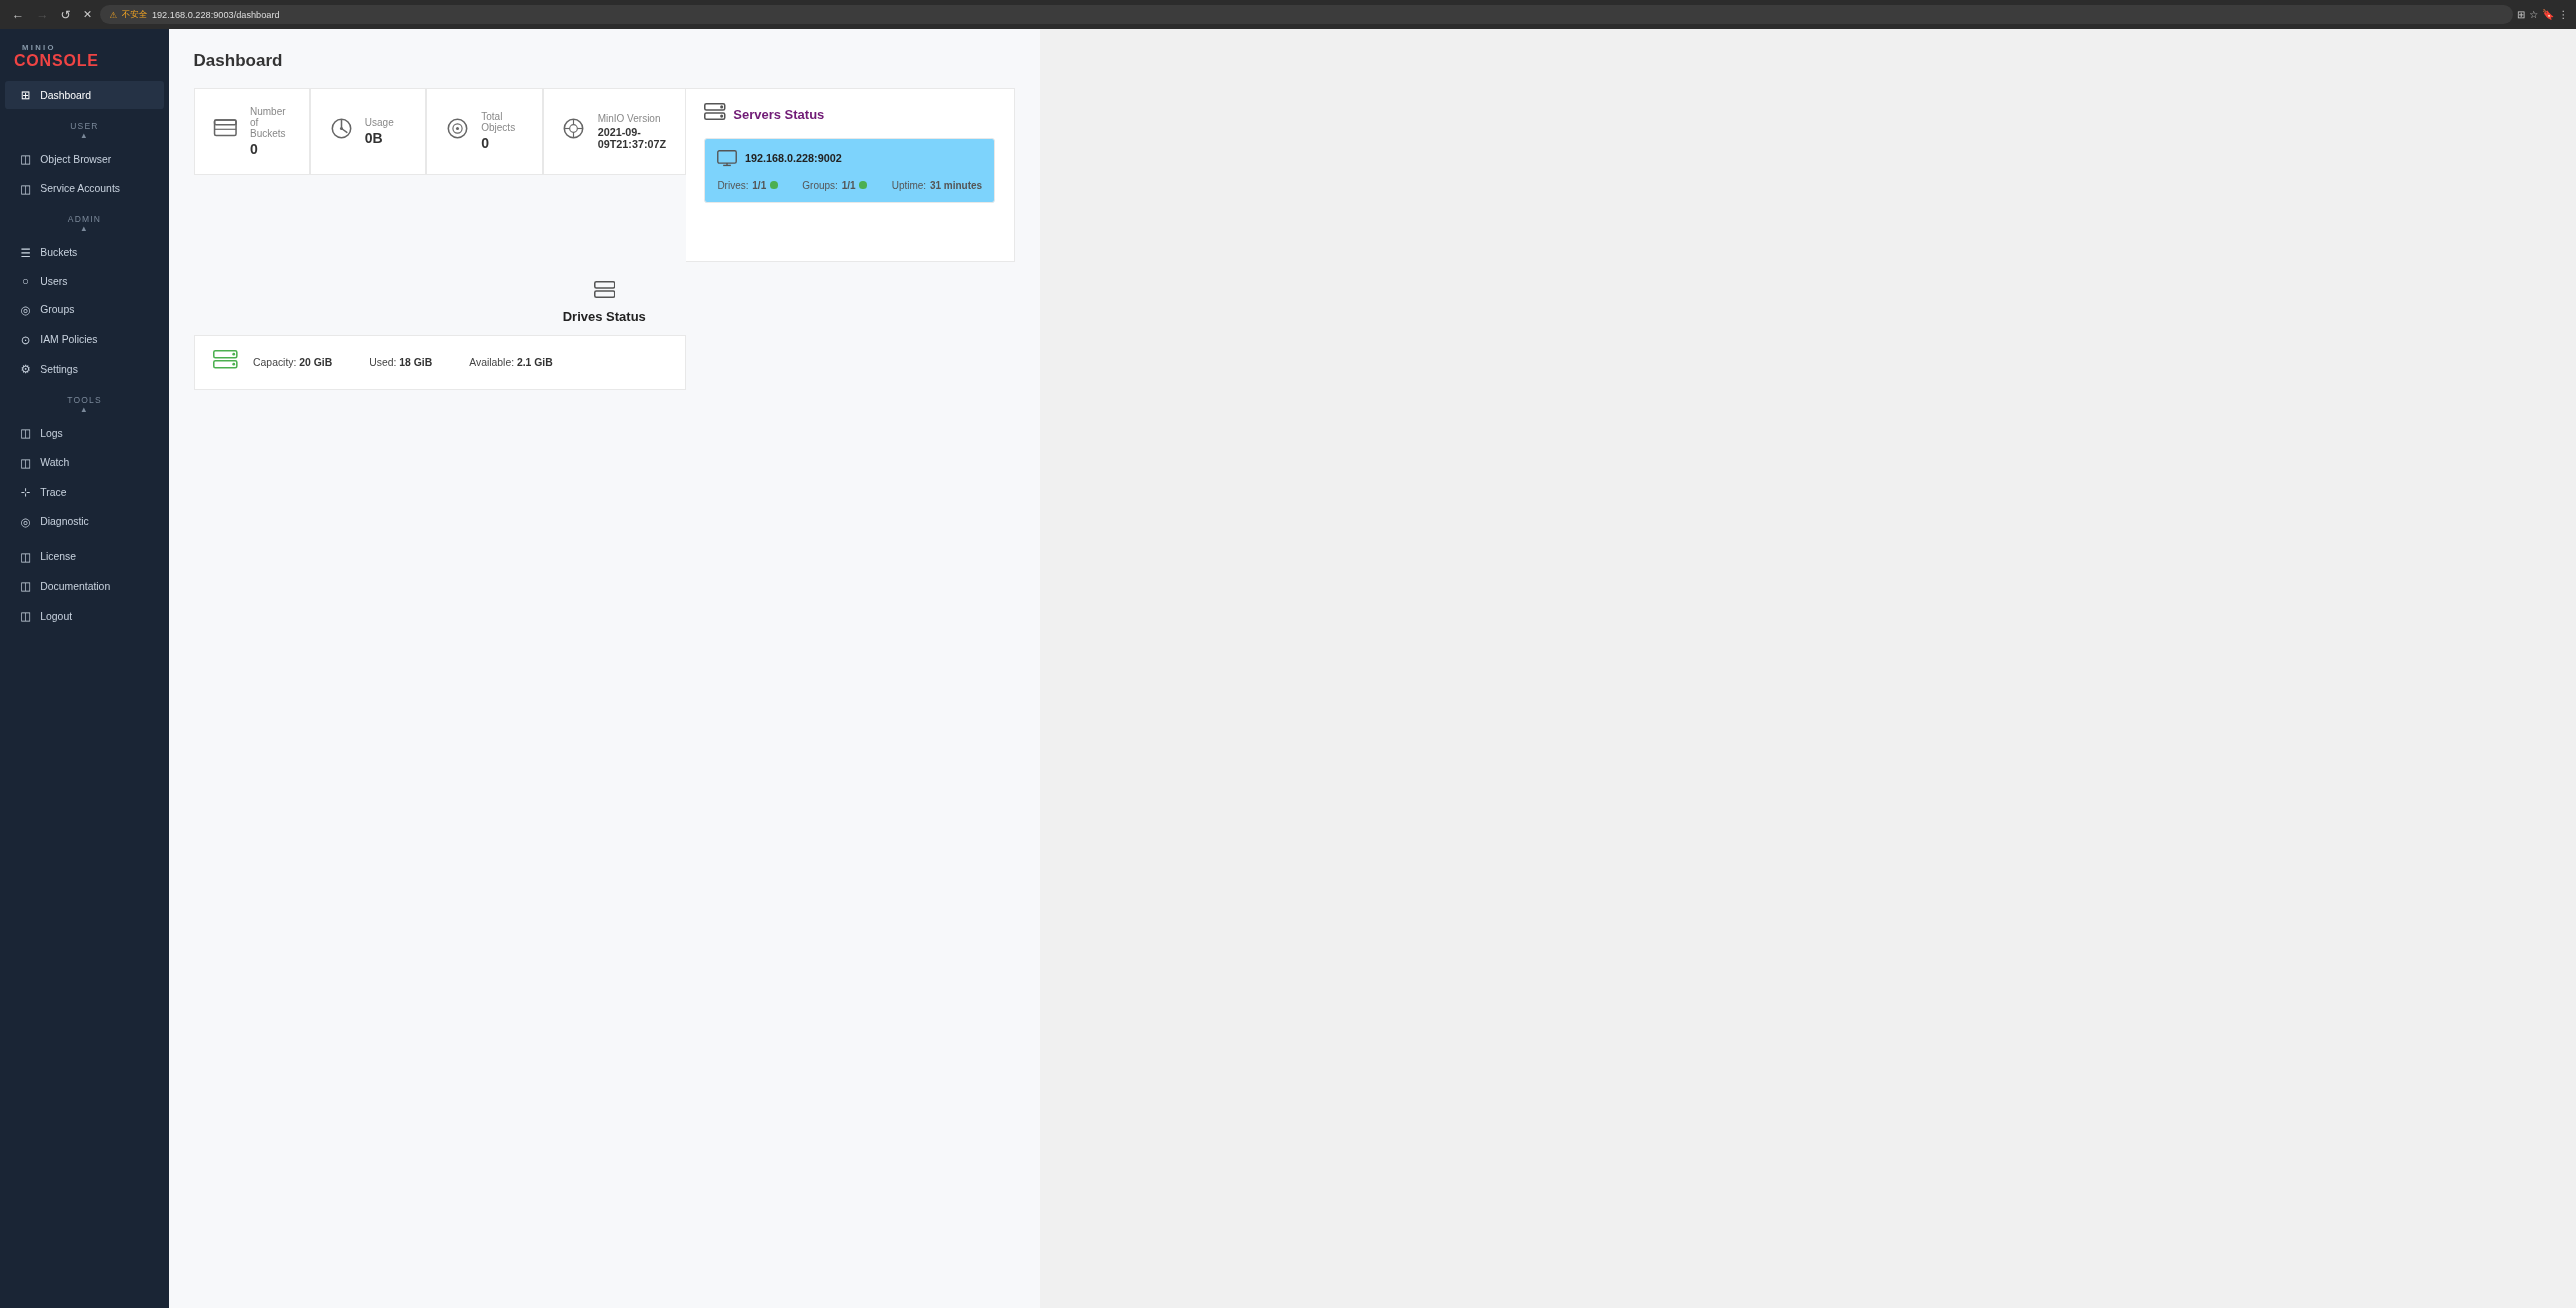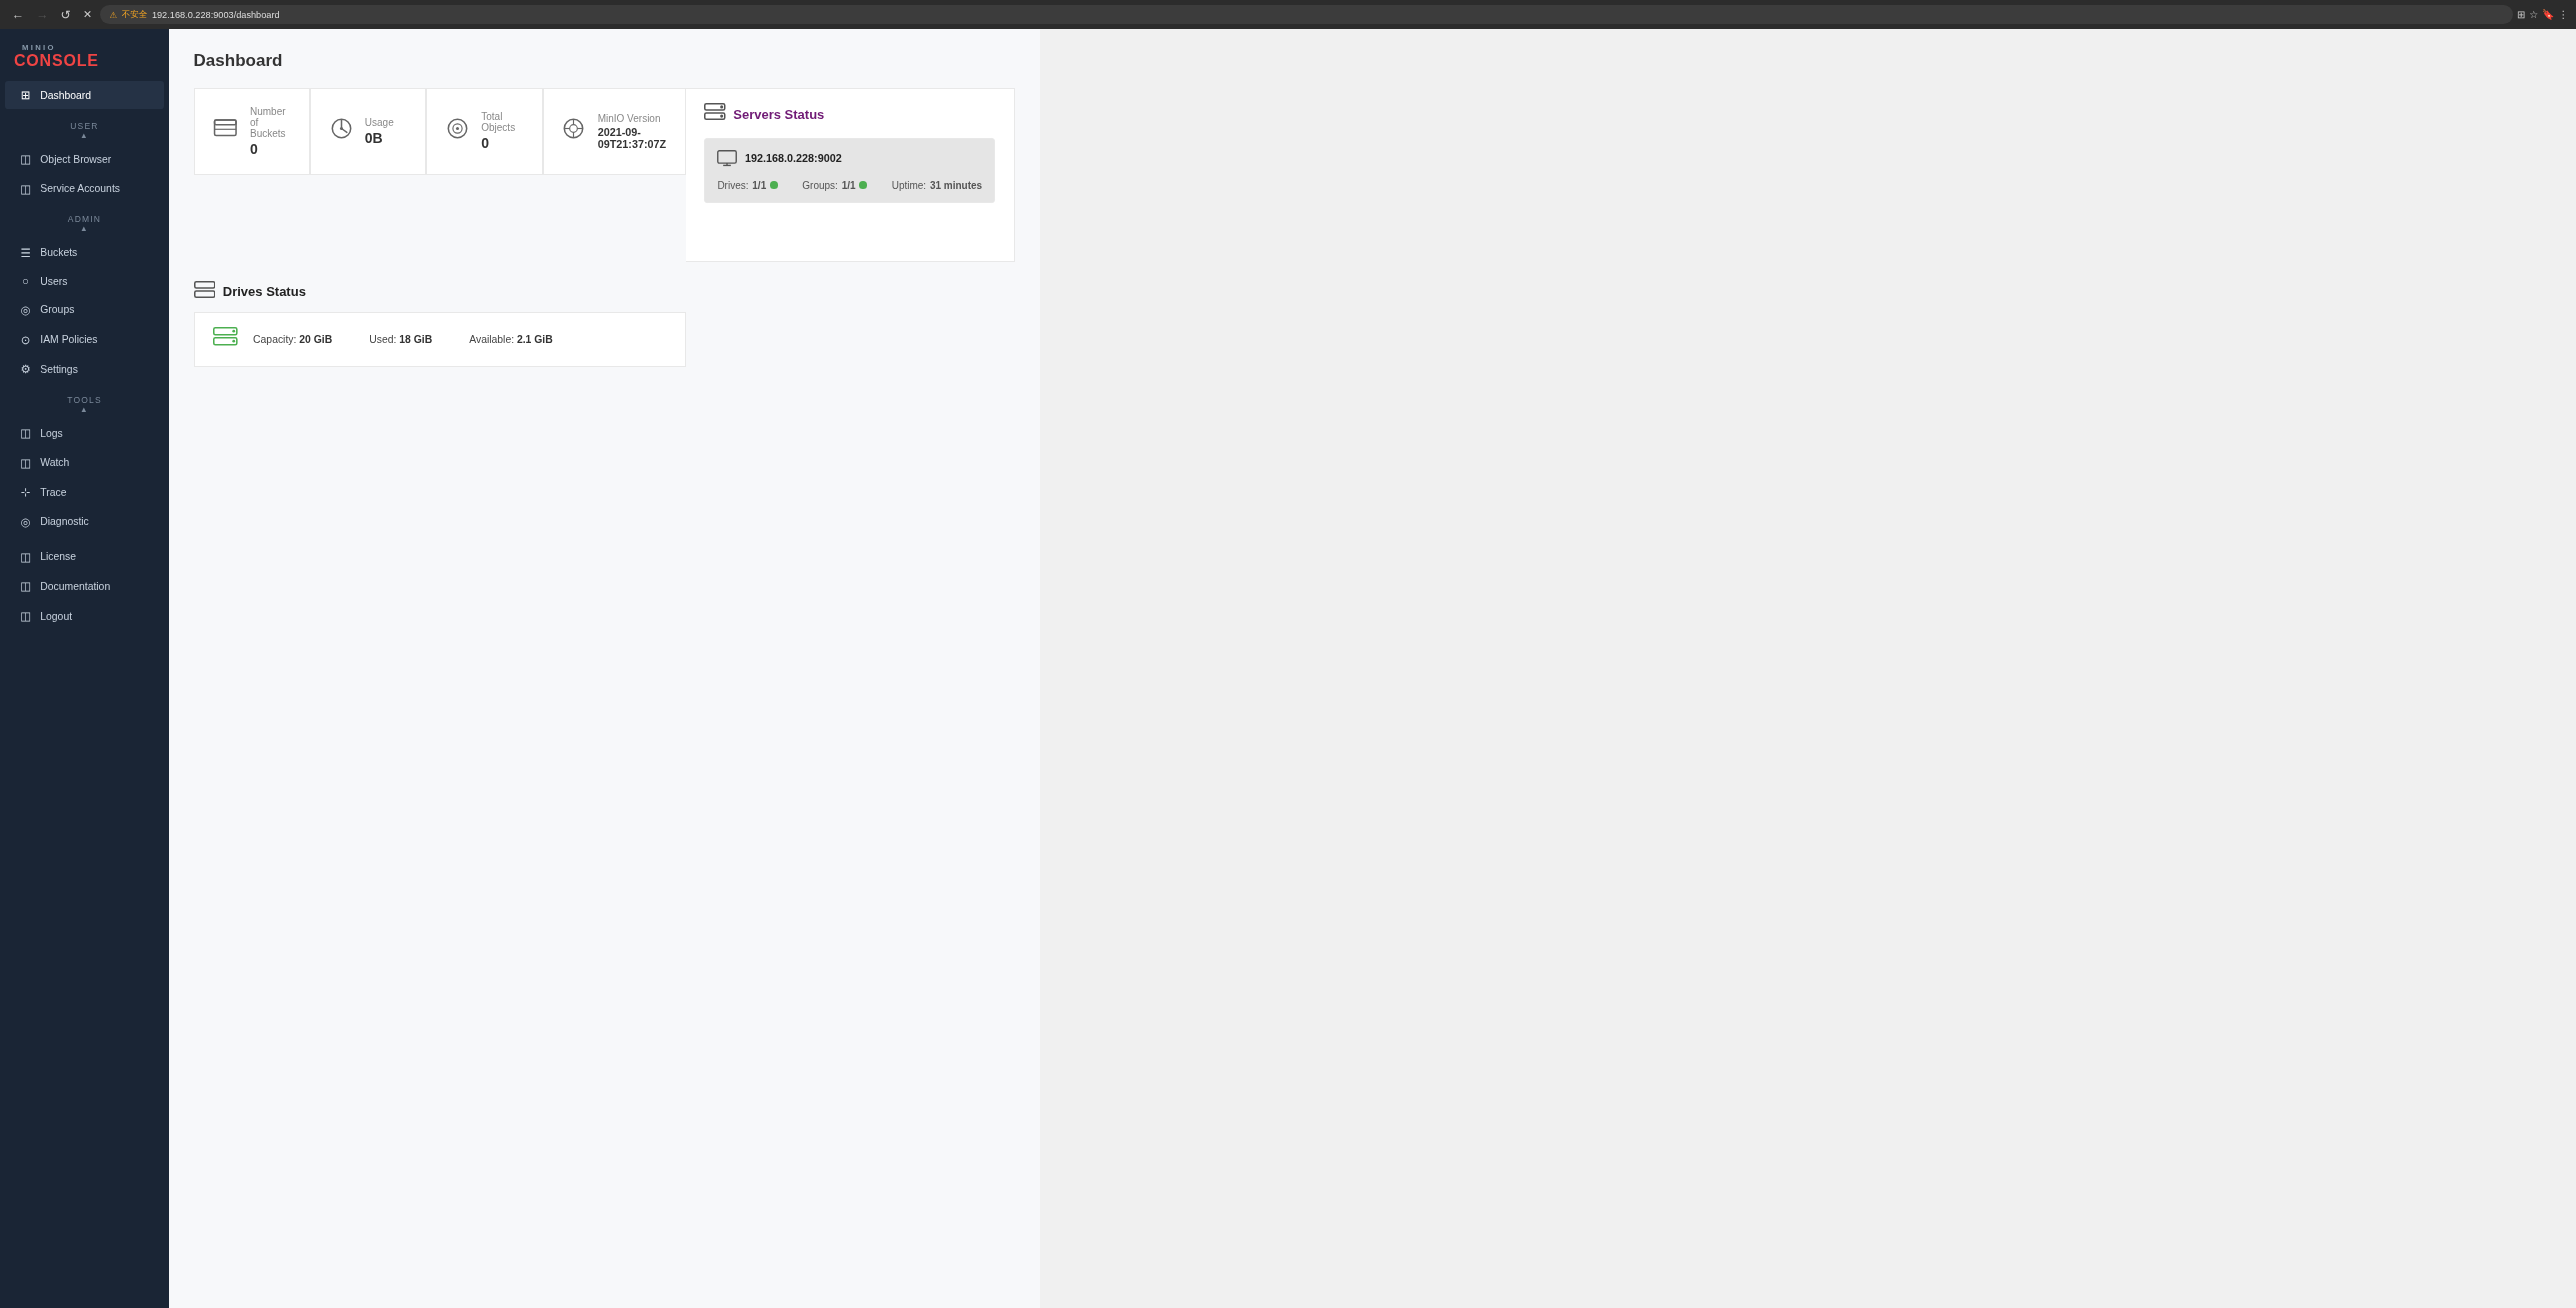--- a/index.html
+++ b/index.html
@@ -92,21 +92,21 @@
       display: flex;
       align-items: center;
       gap: 7.7px;
       margin-bottom: 12.3px;
       font-size: 13px;
       font-weight: 700;
       color: #701a75;
     }
     .servers-status-icon { font-size: 17px; color: #555; }
     .server-entry {
-      background: #e5e5e5;
+      background: #7dd3fc;
       border: 0.8px solid #e8e8e8;
       border-radius: 3.1px;
       padding: 10.8px 12.3px;
     }
     .server-name { font-size: 10.8px; font-weight: 700; color: #222; margin-bottom: 6.2px; }
     .server-stats {
       display: flex;
       gap: 24.6px;
       align-items: center;
     }
@@ -118,20 +118,21 @@
       margin-top: 3.1px;
     }
     .drives-header {
       display: flex;
       align-items: center;
       gap: 7.7px;
       margin-bottom: 10.8px;
       font-size: 13px;
       font-weight: 700;
       color: #222;
+      flex-direction: column;
     }
     .drives-header-icon { font-size: 15.4px; color: #555; }
     .drives-card {
       background: #fff;
       border: 0.8px solid #e8e8e8;
       padding: 14px 18.5px;
       display: flex;
       align-items: center;
       gap: 15.4px;
       max-width: 492px;

